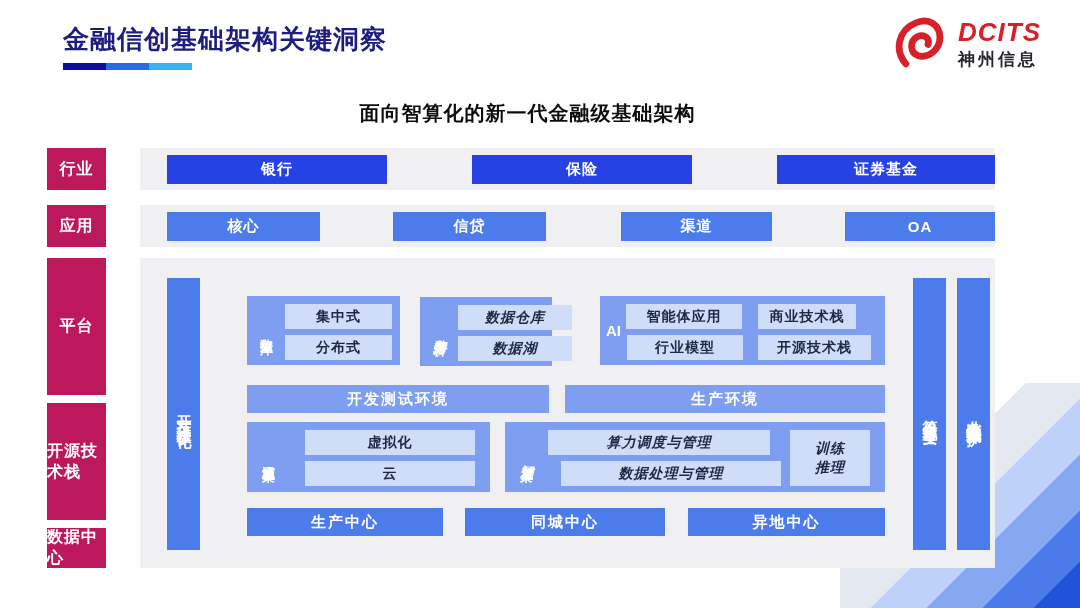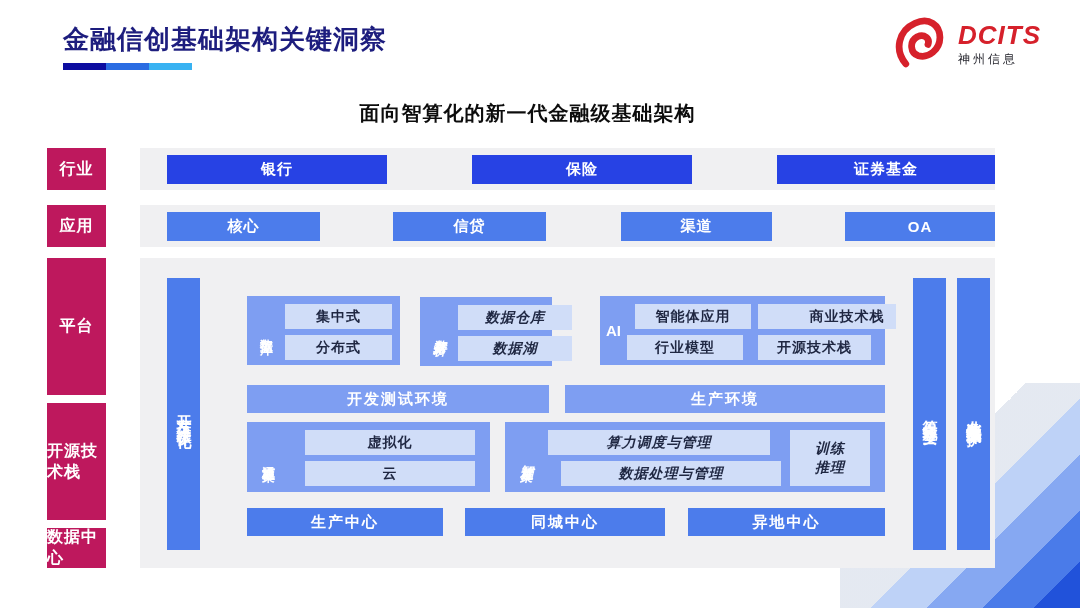--- a/index.html
+++ b/index.html
@@ -27,21 +27,21 @@
     position:absolute; left:63px; top:22px;
     font-size:26px; font-weight:bold; color:#1d1d7e; letter-spacing:1px;
   }
   .underline { position:absolute; left:63px; top:63px; height:7px; display:flex; }
   .underline span { display:block; width:43px; height:7px; }
   .u1 { background:#0d0da0; } .u2 { background:#2a6ce2; } .u3 { background:#38b2f2; }
 
   .logo { position:absolute; left:890px; top:16px; display:flex; align-items:center; }
   .logo-text { margin-left:8px; }
   .logo-brand { font-size:26px; font-weight:bold; font-style:italic; color:#d6212b; letter-spacing:1px; line-height:1; }
-  .logo-company { font-size:12px; font-weight:normal; color:#26262e; letter-spacing:3px; margin-top:3px; }
+  .logo-company { font-size:17px; font-weight:bold; color:#26262e; letter-spacing:3px; margin-top:3px; }
 
   .subtitle {
     position:absolute; left:0; top:100px; width:1055px; text-align:center;
     font-size:20px; font-weight:bold; color:#0c0c0c; letter-spacing:1px;
   }
 
   
   .side-label {
     position:absolute; left:47px; width:59px; background:#be185d; color:#fff;
     font-weight:bold; font-size:16px; display:flex; align-items:center; justify-content:center;
@@ -152,22 +152,22 @@
       </div>
 
       <div class="group" style="left:280px;top:39px;width:132px;height:69px;font-style:italic;">
         <div class="group-label" style="width:38px;">数据分析</div>
         <div class="inner-box" style="left:38px;top:8px;width:114px;height:25px;">数据仓库</div>
         <div class="inner-box" style="left:38px;top:39px;width:114px;height:25px;">数据湖</div>
       </div>
 
       <div class="group" style="left:460px;top:38px;width:285px;height:69px;">
         <div class="group-label-h" style="width:27px;">AI</div>
-        <div class="inner-box" style="left:35px;top:8px;width:116px;height:25px;">智能体应用</div>
-        <div class="inner-box" style="left:158px;top:8px;width:98px;height:25px;padding-left:40px;">商业技术栈</div>
+        <div class="inner-box" style="left:26px;top:8px;width:116px;height:25px;">智能体应用</div>
+        <div class="inner-box" style="left:158px;top:8px;width:98px;height:25px;">商业技术栈</div>
         <div class="inner-box" style="left:158px;top:39px;width:113px;height:25px;">开源技术栈</div>
         <div class="inner-box" style="left:27px;top:39px;width:116px;height:25px;">行业模型</div>
       </div>
 
       <div class="env-bar" style="left:107px;width:302px;">开发测试环境</div>
       <div class="env-bar" style="left:425px;width:320px;">生产环境</div>
 
       <div class="group" style="left:107px;top:164px;width:243px;height:70px;">
         <div class="group-label" style="width:42px;">通算框架</div>
         <div class="inner-box" style="left:58px;top:8px;width:170px;height:25px;">虚拟化</div>

